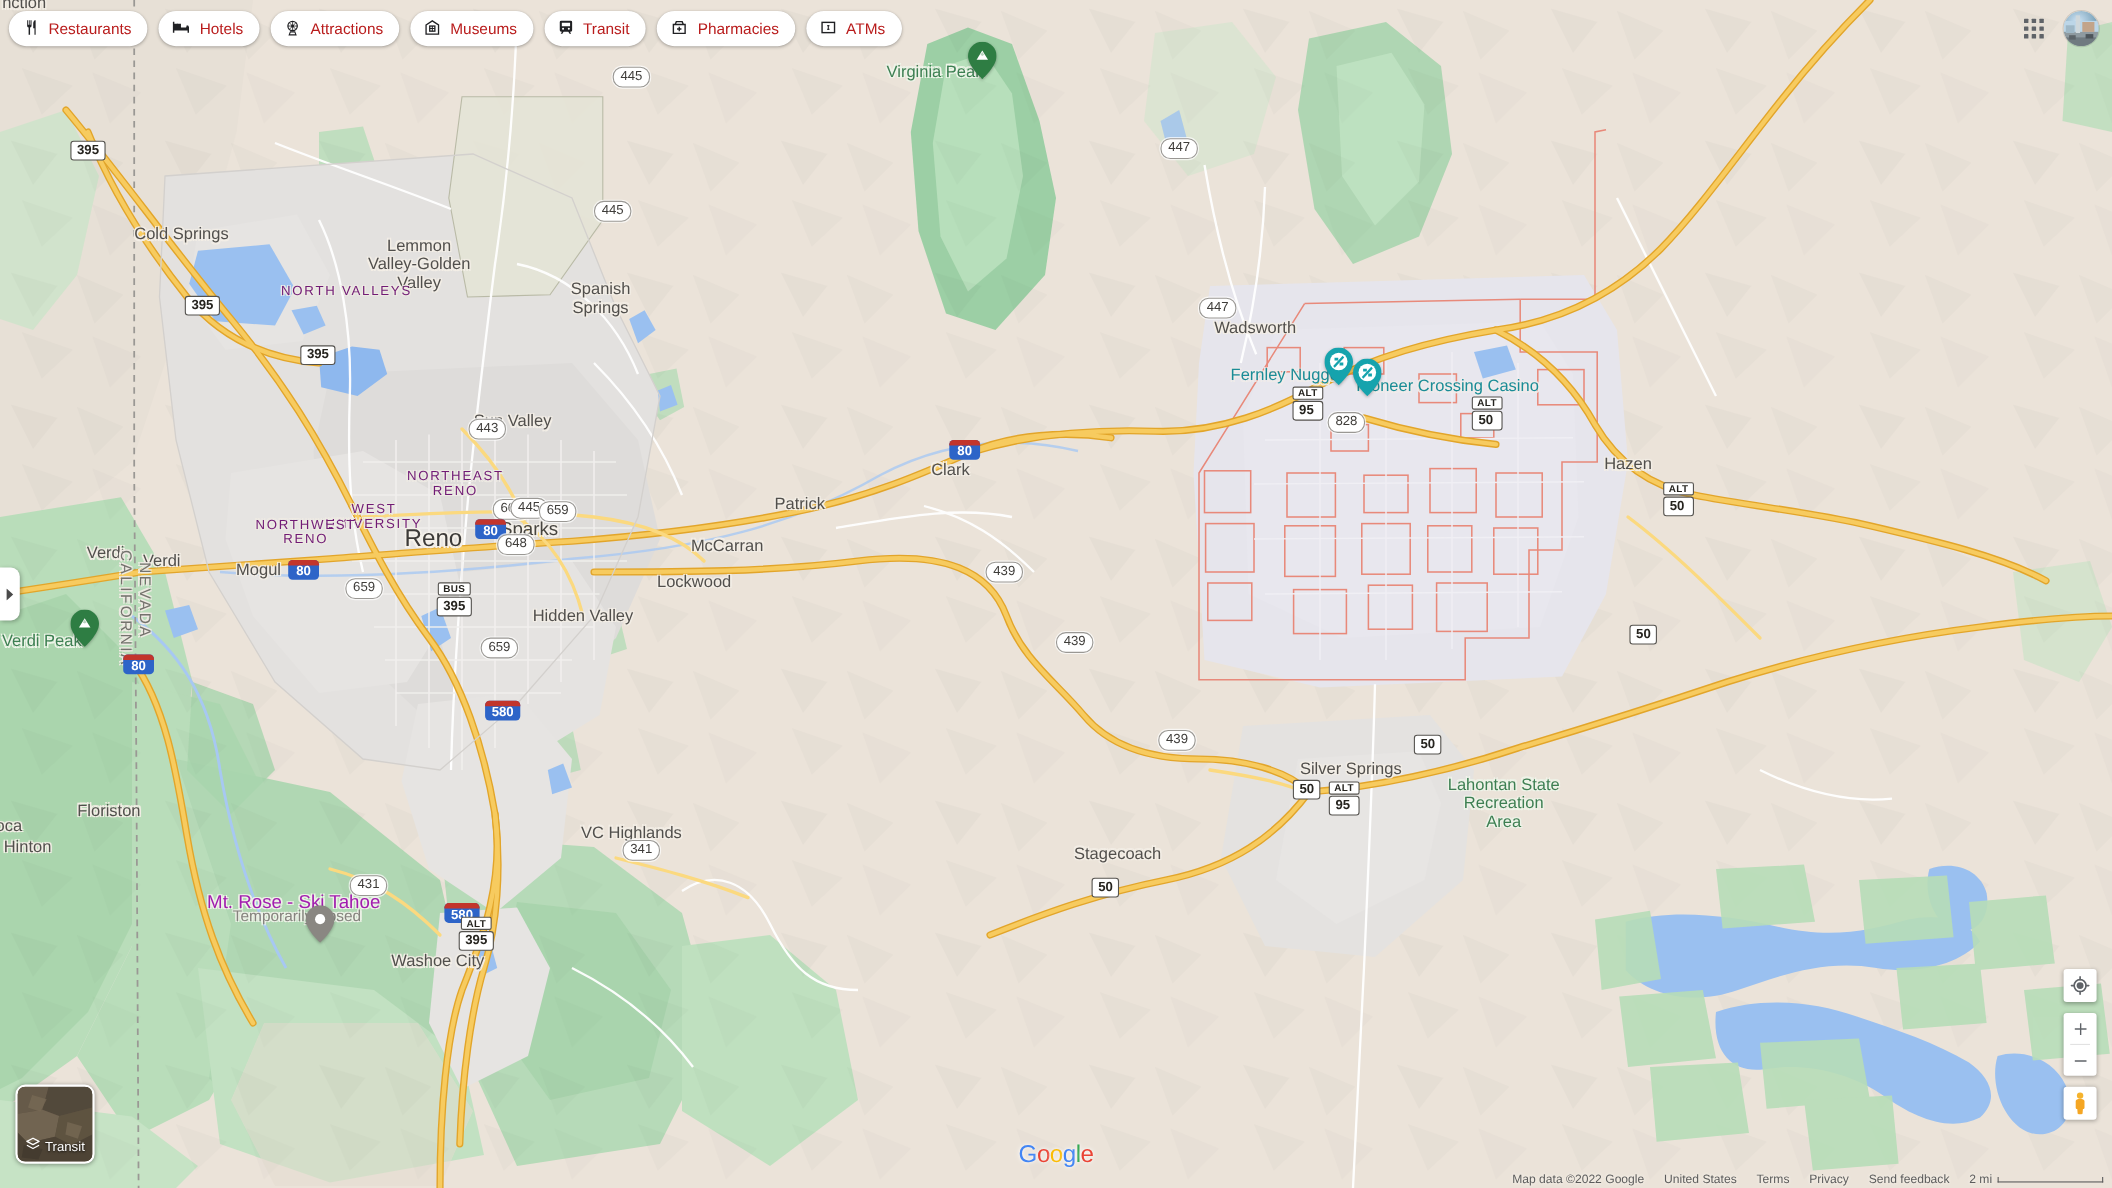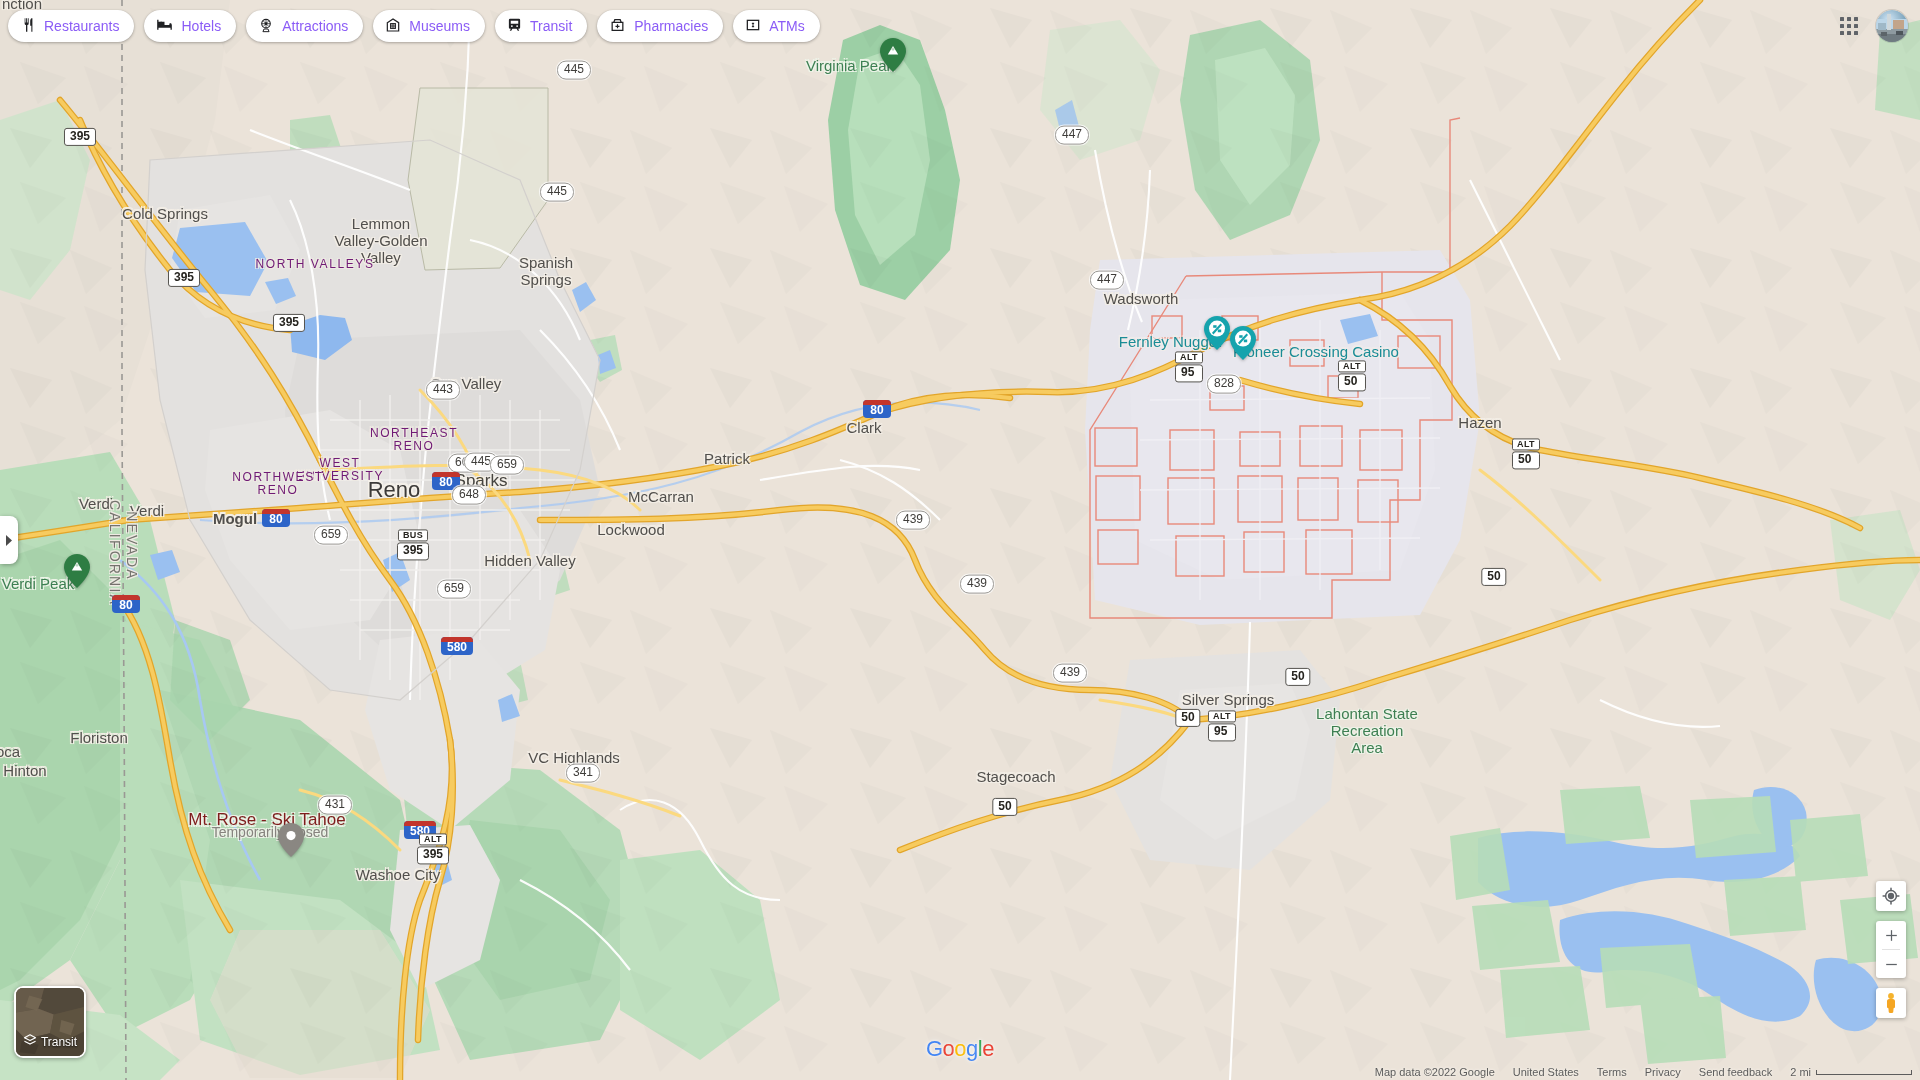--- a/index.html
+++ b/index.html
@@ -25,21 +25,21 @@
     line-height: 1.12;
   }
   .lbl-city      { color: #514f4c; font-size: 15px; text-shadow: -1.2px -1.2px 0 #f3eee6, 1.2px -1.2px 0 #f3eee6, -1.2px 1.2px 0 #f3eee6, 1.2px 1.2px 0 #f3eee6, 0 0 3px #f3eee6; }
   .lbl-city-big  { color: #3c3a38; font-size: 22px; text-shadow: -1.4px -1.4px 0 #f5f1ea, 1.4px -1.4px 0 #f5f1ea, -1.4px 1.4px 0 #f5f1ea, 1.4px 1.4px 0 #f5f1ea, 0 0 4px #f5f1ea; }
   .lbl-city-mid  { color: #46443f; font-size: 17px; text-shadow: -1.3px -1.3px 0 #f5f1ea, 1.3px -1.3px 0 #f5f1ea, -1.3px 1.3px 0 #f5f1ea, 1.3px 1.3px 0 #f5f1ea; }
   .lbl-nbhd      { color: #701a75; font-size: 12px; letter-spacing: 1.6px; text-shadow: -1.2px -1.2px 0 #eeeae3, 1.2px -1.2px 0 #eeeae3, -1.2px 1.2px 0 #eeeae3, 1.2px 1.2px 0 #eeeae3; }
   .lbl-park      { color: #3d7f52; font-size: 15px; text-shadow: -1.2px -1.2px 0 #eef4e9, 1.2px -1.2px 0 #eef4e9, -1.2px 1.2px 0 #eef4e9, 1.2px 1.2px 0 #eef4e9; }
   .lbl-poi       { color: #1a8c96; font-size: 15px; text-shadow: -1.3px -1.3px 0 #f0ecea, 1.3px -1.3px 0 #f0ecea, -1.3px 1.3px 0 #f0ecea, 1.3px 1.3px 0 #f0ecea; }
   .lbl-state     { color: #74726d; font-size: 14px; letter-spacing: 2.2px; writing-mode: vertical-rl; text-shadow: -1.2px -1.2px 0 #eeeae3, 1.2px -1.2px 0 #eeeae3, -1.2px 1.2px 0 #eeeae3, 1.2px 1.2px 0 #eeeae3; }
   .lbl-closed    { color: #86837e; font-size: 14px; text-shadow: -1.2px -1.2px 0 #eef2e8, 1.2px -1.2px 0 #eef2e8, -1.2px 1.2px 0 #eef2e8, 1.2px 1.2px 0 #eef2e8; }
-  .lbl-gray      { color: #7f1d1d; font-size: 17px; text-shadow: -1.3px -1.3px 0 #eef2e8, 1.3px -1.3px 0 #eef2e8, -1.3px 1.3px 0 #eef2e8, 1.3px 1.3px 0 #eef2e8; }
+  .lbl-gray      { color: #a21caf; font-size: 17px; text-shadow: -1.3px -1.3px 0 #eef2e8, 1.3px -1.3px 0 #eef2e8, -1.3px 1.3px 0 #eef2e8, 1.3px 1.3px 0 #eef2e8; }
 
   
   .shield {
     position: absolute;
     transform: translate(-50%, -50%);
     pointer-events: none;
   }
   .shield-state {
     background: #fff; border: 1.3px solid #9a9894; border-radius: 9px;
     color: #3f3d3a; font-size: 12px; padding: 1px 6px 2px 6px;
@@ -76,21 +76,21 @@
   
   #category-bar {
     position: absolute; top: 10px; left: 8px;
     display: flex; gap: 10px; align-items: center; z-index: 40;
   }
   .cat-chip {
     display: flex; align-items: center; gap: 8px;
     height: 32px; padding: 0 15px 0 12px;
     background: #fff; border: none; border-radius: 18px;
     box-shadow: 0 1px 3px rgba(0,0,0,.28), 0 0 1px rgba(0,0,0,.14);
-    color: #8b5cf6; font-size: 14px; cursor: pointer;
+    color: #b91c1c; font-size: 14px; cursor: pointer;
     font-family: "Liberation Sans", sans-serif; white-space: nowrap;
   }
   .cat-chip svg { flex: none; }
 
   
   #top-right { position: absolute; top: 10px; right: 12px; display: flex; align-items: center; gap: 14px; z-index: 40; }
   #apps-grid { display: grid; grid-template-columns: repeat(3,4px); grid-template-rows: repeat(3,4px); gap: 3px; cursor: pointer; padding: 4px; }
   #apps-grid i { display: block; width: 4px; height: 4px; background: #5f6368; border-radius: .5px; }
   #avatar {
     width: 32px; height: 32px; border-radius: 50%; cursor: pointer; overflow: hidden;
@@ -420,21 +420,21 @@
         <div class="mlabel lbl-city" style="left: 661px; top: 497px;">McCarran</div>
         <div class="mlabel lbl-nbhd" style="left: 414px; top: 440px;">NORTHEAST
 RENO</div>
         <div class="mlabel lbl-nbhd" style="left: 340px; top: 470px;">WEST
 UNIVERSITY</div>
         <div class="mlabel lbl-nbhd" style="left: 278px; top: 484px;">NORTHWEST
 RENO</div>
         <div class="mlabel lbl-city-big" style="left: 394px; top: 490px;">Reno</div>
         <div class="mlabel lbl-city-mid" style="left: 481px; top: 481px;">Sparks</div>
         <div class="mlabel lbl-city" style="left: 631px; top: 530px;">Lockwood</div>
-        <div class="mlabel lbl-city" style="left: 235px; top: 519px; font-weight: bold;">Mogul</div>
+        <div class="mlabel lbl-city" style="left: 235px; top: 519px;">Mogul</div>
         <div class="mlabel lbl-city" style="left: 96px; top: 504px;">Verdi</div>
         <div class="mlabel lbl-city" style="left: 147px; top: 511px;">Verdi</div>
         <div class="mlabel lbl-city" style="left: 530px; top: 561px;">Hidden Valley</div>
         <div class="mlabel lbl-park" style="left: 38px; top: 584px;">Verdi Peak</div>
         <div class="mlabel lbl-state" style="left: 114px; top: 553px;">CALIFORNIA</div>
         <div class="mlabel lbl-state" style="left: 131px; top: 546px;">NEVADA</div>
         <div class="mlabel lbl-city" style="left: 99px; top: 738px;">Floriston</div>
         <div class="mlabel lbl-city" style="left: 8px; top: 752px;">oca</div>
         <div class="mlabel lbl-city" style="left: 25px; top: 771px;">Hinton</div>
         <div class="mlabel lbl-city" style="left: 574px; top: 758px;">VC Highlands</div>

